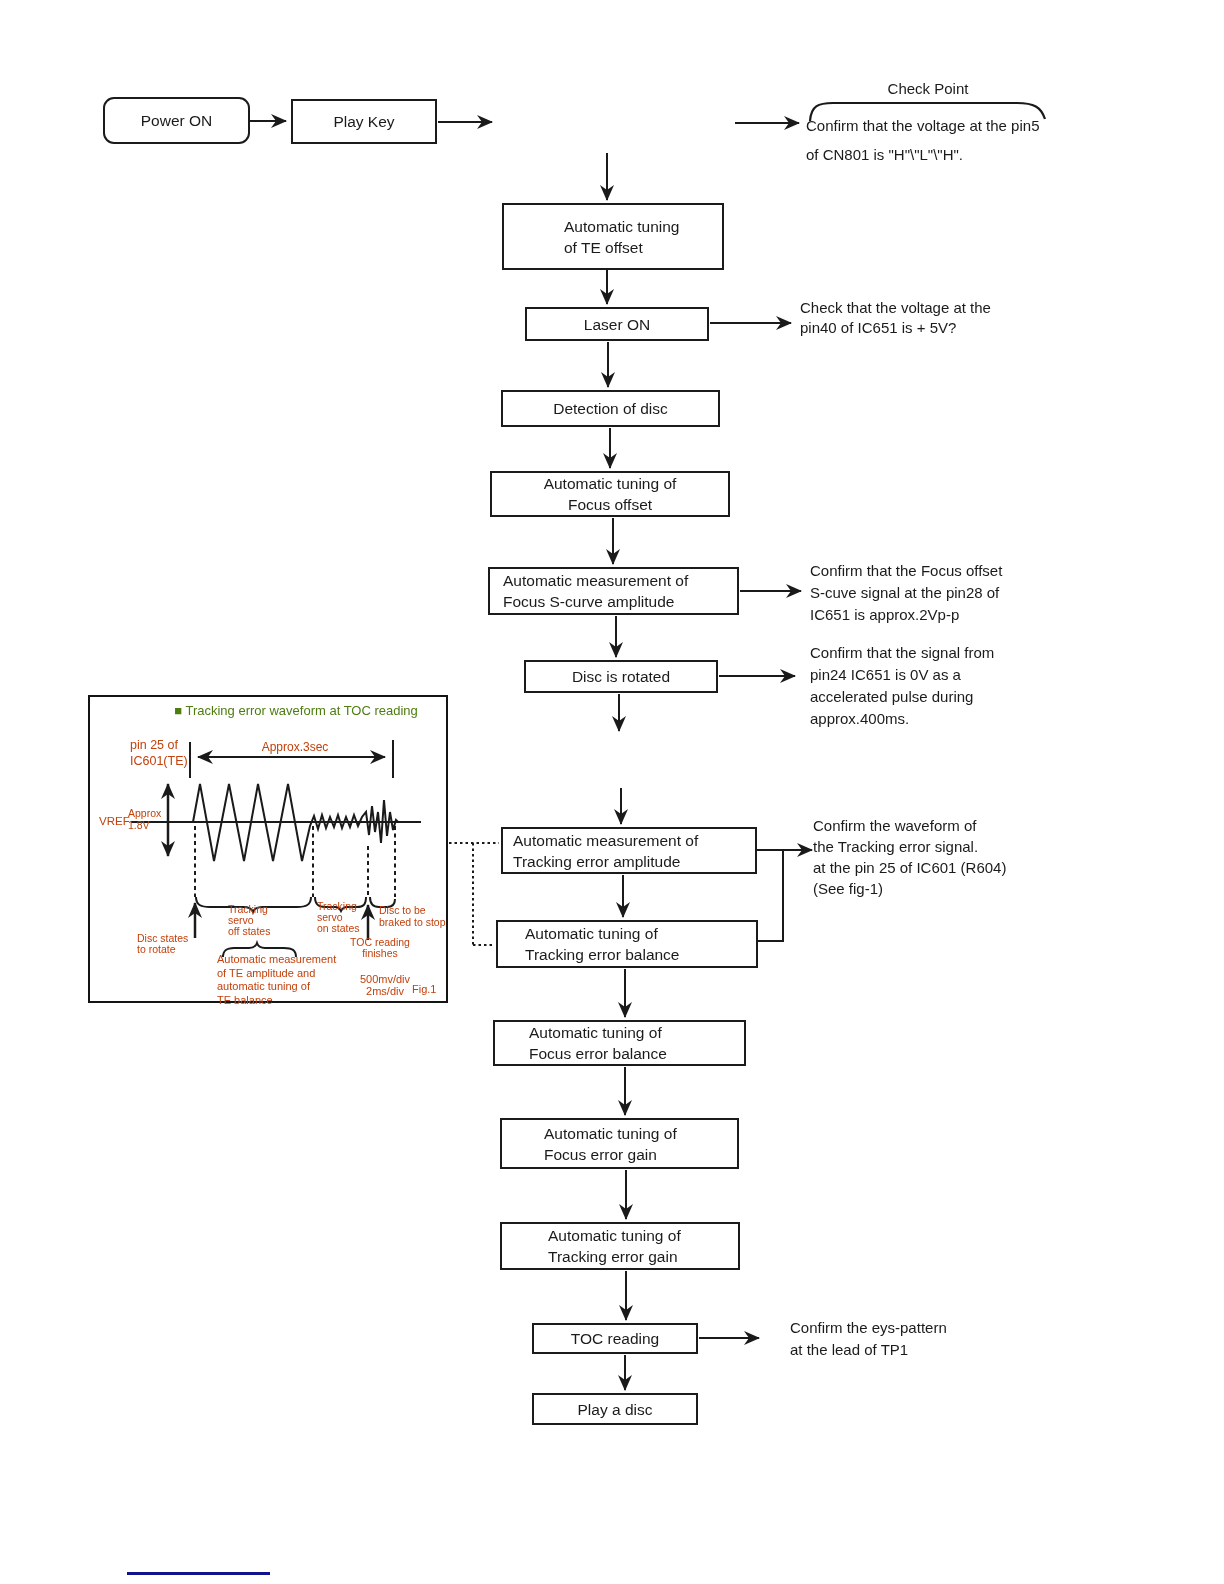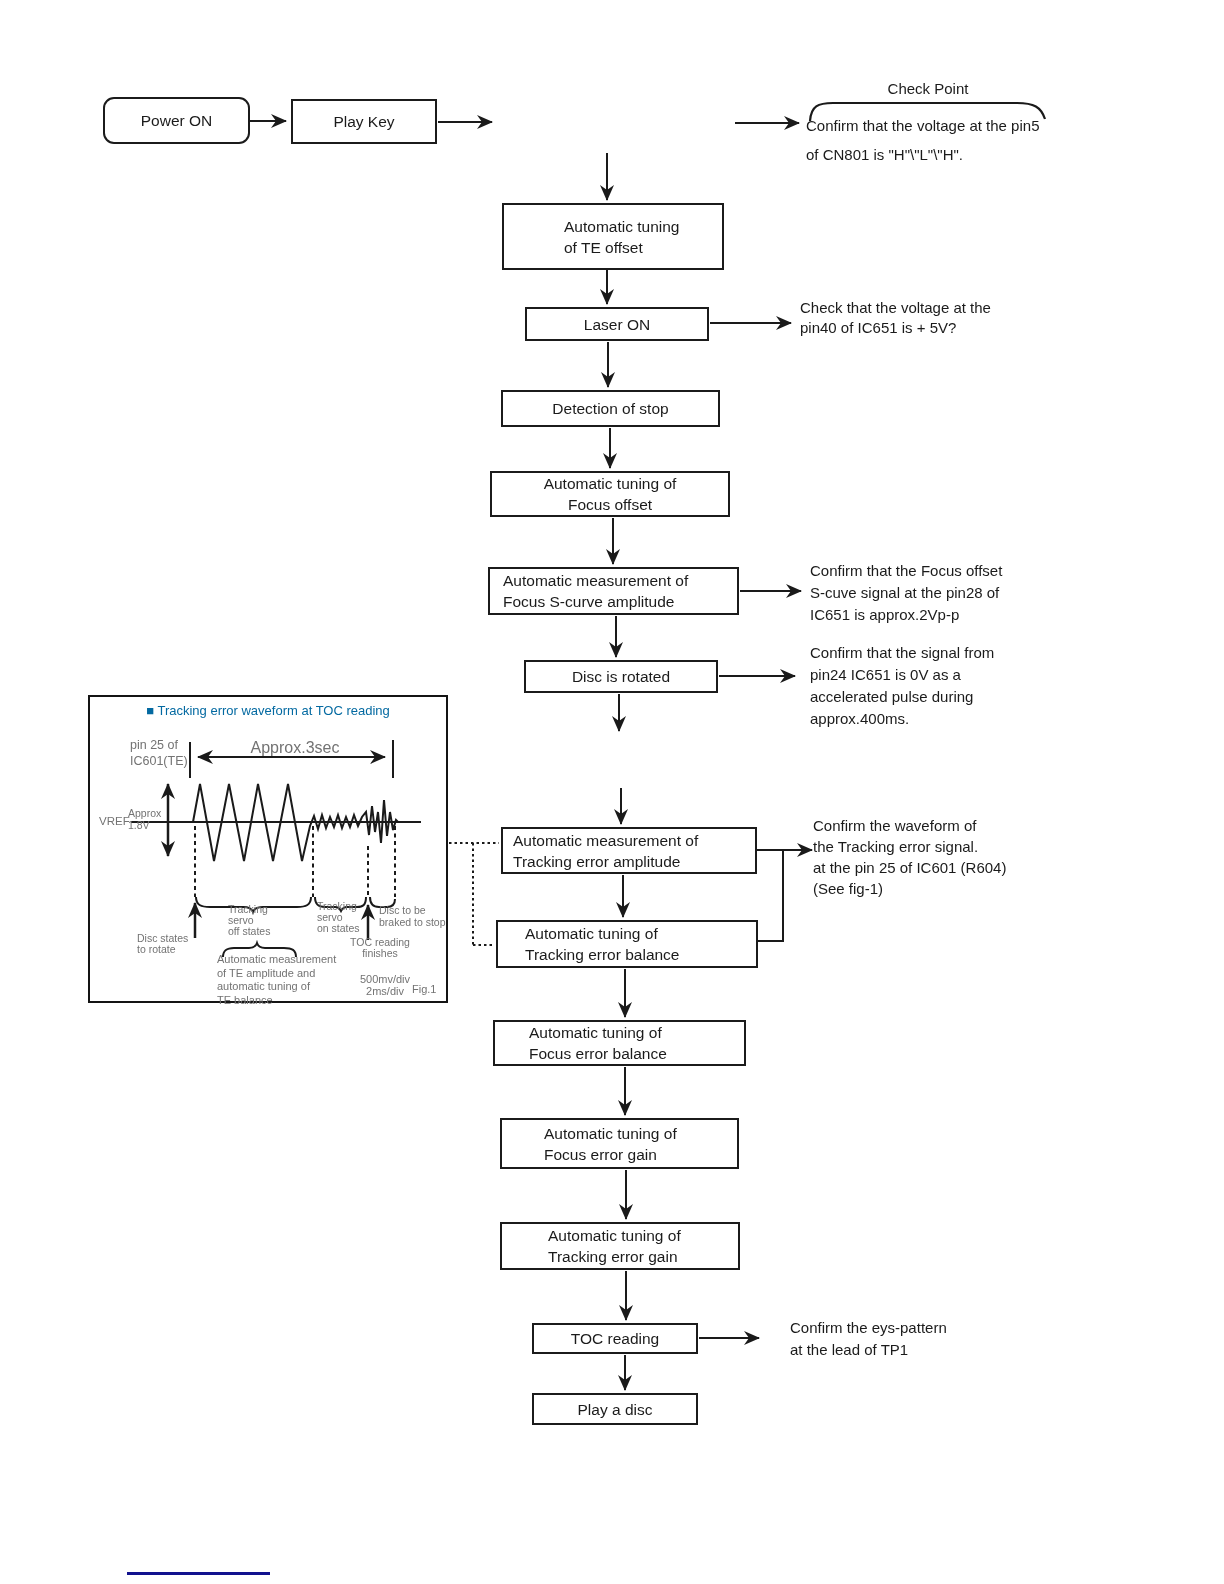--- a/index.html
+++ b/index.html
@@ -7,22 +7,22 @@
          font-family:"Liberation Sans", sans-serif;color:#1b1b1b;}
   #wires{position:absolute;left:0;top:0;width:1224px;height:1584px;}
   .box{position:absolute;border:2px solid #1b1b1b;background:#fff;box-sizing:border-box;
        display:flex;flex-direction:column;justify-content:center;
        font-size:15.5px;line-height:21px;color:#1b1b1b;}
   .center{align-items:center;text-align:center;}
   .rounded{border-radius:11px;margin-left:8px;}
   .note{position:absolute;font-size:15px;color:#1b1b1b;}
   .inset{position:absolute;left:88px;top:695px;width:360px;height:308px;
          border:2.5px solid #141414;box-sizing:border-box;background:transparent;}
-  .ilabel{position:absolute;font-size:10.5px;line-height:11px;color:#737373;}
-  .ititle{position:absolute;left:0;top:6px;width:100%;text-align:center;font-size:13px;color:#0369a1;}
+  .ilabel{position:absolute;font-size:10.5px;line-height:11px;color:#c2410c;}
+  .ititle{position:absolute;left:0;top:6px;width:100%;text-align:center;font-size:13px;color:#4d7c0f;padding-left:28px;}
   .footerline{position:absolute;left:127px;top:1572px;width:143px;height:3px;background:#12128e;}
 </style>
 </head>
 <body>
 
 <div id="stage">
 
   <svg id="wires" viewBox="0 0 1224 1584" xmlns="http://www.w3.org/2000/svg">
     <defs>
       <marker id="ah" viewBox="0 0 16 14" refX="15" refY="7" markerWidth="16" markerHeight="14" markerUnits="userSpaceOnUse" orient="auto-start-reverse">
@@ -100,21 +100,21 @@
   <div class="box" style="left:502px;top:203px;width:222px;height:67px;padding-left:60px">
     <span>Automatic tuning</span>
     <span>of TE offset</span>
   </div>
 
   <div class="box center" style="left:525px;top:307px;width:184px;height:34px">
     <span>Laser ON</span>
   </div>
 
   <div class="box center" style="left:501px;top:390px;width:219px;height:37px">
-    <span>Detection of stop</span>
+    <span>Detection of disc</span>
   </div>
 
   <div class="box center" style="left:490px;top:471px;width:240px;height:46px">
     <span>Automatic tuning of</span>
     <span>Focus offset</span>
   </div>
 
   <div class="box" style="left:488px;top:567px;width:251px;height:48px;padding-left:13px">
     <span>Automatic measurement of</span>
     <span>Focus S-curve amplitude</span>
@@ -197,21 +197,21 @@
 
   <div class="inset">
     <div class="ititle">
       <span>■</span>
       <span>Tracking error waveform at TOC reading</span>
     </div>
     <div class="ilabel" style="left:40px;top:40px;font-size:12.5px;line-height:16px">
       <div>pin 25 of</div>
       <div>IC601(TE)</div>
     </div>
-    <div class="ilabel" style="left:150px;top:45px;width:110px;text-align:center;font-size:16px">Approx.3sec</div>
+    <div class="ilabel" style="left:150px;top:45px;width:110px;text-align:center;font-size:12px">Approx.3sec</div>
     <div class="ilabel" style="left:38px;top:111px;width:36px;text-align:left;line-height:11.5px">
       <div>Approx</div>
       <div>1.8V</div>
     </div>
     <div class="ilabel" style="left:9px;top:119px;font-size:11.5px">VREF</div>
     <div class="ilabel" style="left:47px;top:236px">
       <div>Disc states</div>
       <div>to rotate</div>
     </div>
     <div class="ilabel" style="left:138px;top:207px">

